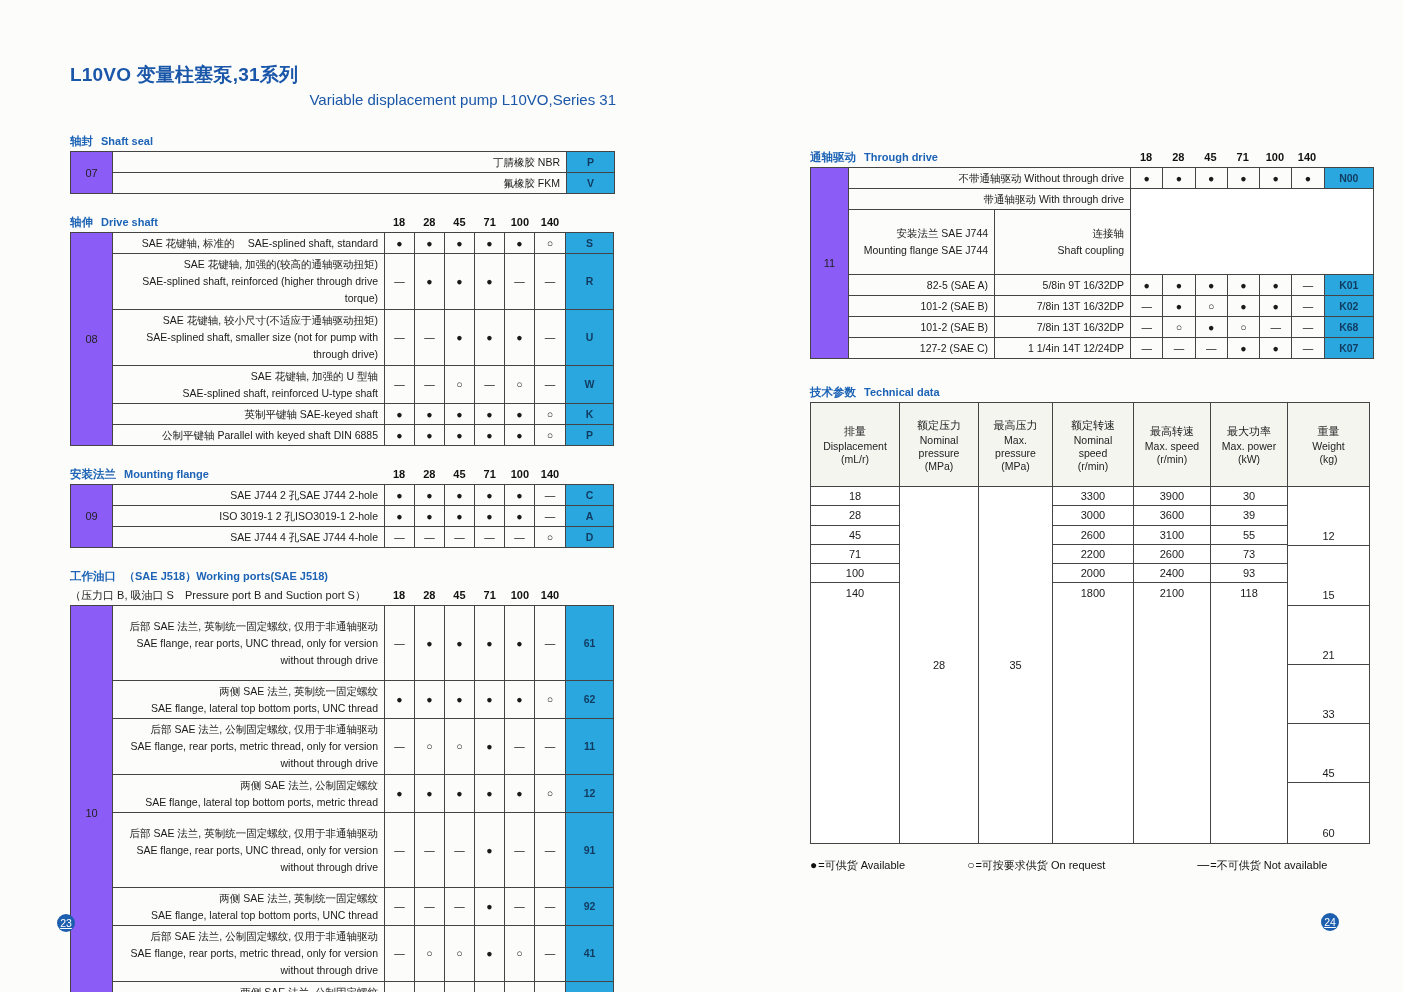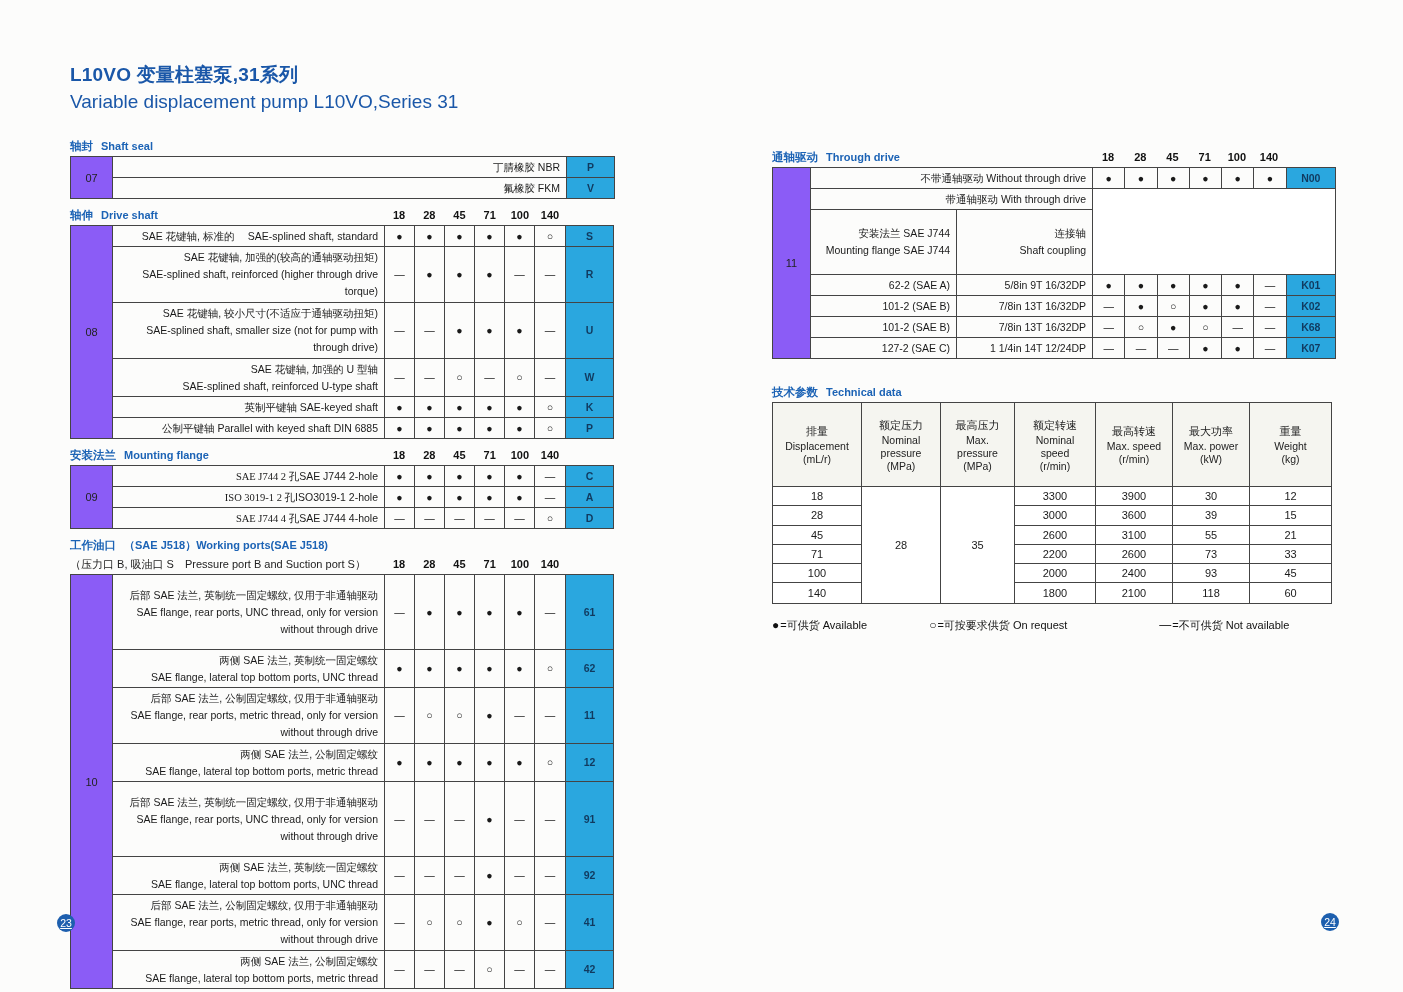--- a/index.html
+++ b/index.html
@@ -2,26 +2,26 @@
 <html><head>
 <meta charset="utf-8">
 <style>
   html,body{margin:0;padding:0;}
   body{
     width:1403px;height:992px;position:relative;background:#fcfcfb;
     font-family:"Liberation Sans","DejaVu Sans",sans-serif;color:#1a1a1a;
     -webkit-font-smoothing:antialiased;
   }
   .col-left{position:absolute;left:70px;top:62px;width:546px;}
-  .col-right{position:absolute;left:772px;top:148px;width:564px;}
+  .col-right{position:absolute;left:810px;top:148px;width:564px;}
 
   h1{margin:0 0 3px 0;font-size:19px;font-weight:700;color:#1a57a8;letter-spacing:.2px;}
-  h2{margin:0 0 24px 0;font-size:19px;font-weight:400;color:#1a57a8;}
-
-  .sec{margin-bottom:7px;}
+  h2{margin:0 0 24px 0;font-size:15px;font-weight:400;color:#1a57a8;text-align:right;}
+
+  .sec{margin-bottom:19px;}
   .sechead{margin:0 0 2px 0;line-height:15px;}
   .rel{position:relative;}
   .zh{color:#1c63b5;font-weight:700;font-size:11.5px;margin-right:8px;}
   .en{color:#1c63b5;font-size:11px;font-weight:700;}
   .subhead{position:relative;margin:1px 0 2px 0;line-height:15px;}
   .sub{font-size:11px;color:#222;}
 
   .colnums{position:absolute;bottom:0;display:flex;}
   .colnums-l{left:314px;}
   .colnums-r{left:320px;}
@@ -33,32 +33,32 @@
   .idcol{width:41px;background:#8b5cf6;border:1px solid #444;border-right:none;
          display:flex;align-items:center;justify-content:center;font-size:11px;color:#222;}
   table.t{border-collapse:collapse;table-layout:fixed;}
   table.t td{border:1px solid #444;vertical-align:middle;font-size:10.5px;line-height:17px;}
   td.desc{padding:1px 6px;text-align:right;}
   td.dc{text-align:center;padding:0;font-size:11px;}
   td.code{text-align:center;padding:0;background:#2aa7df;color:#113a5f;font-size:10.5px;font-weight:600;}
   td.blank{background:#fff;}
   .enline:empty{display:none;}
   .enline{color:#1a1a1a;}
-  .mzh{display:inline-block;width:142px;font-family:Liberation Serif, serif;}
+  .mzh{display:inline-block;width:142px;}
 
   tr.h1>td{height:18px;}
   tr.h2>td{height:35px;}
   tr.h3>td{height:53px;}
   tr.h4>td{height:72px;}
   tr.rsub>td{height:62px;vertical-align:middle;}
 
   
   .tech{display:flex;border:1px solid #444;width:560px;box-sizing:border-box;background:#fff;}
   .tcol{display:flex;flex-direction:column;border-right:1px solid #444;box-sizing:border-box;}
-  .tcol:last-child{border-right:none;flex:1;}
+  .tcol:last-child{border-right:none;flex:1;gap:40px;}
   .thead{height:84px;border-bottom:1px solid #444;display:flex;flex-direction:column;
          justify-content:center;align-items:center;background:#f5f5f0;gap:1px;box-sizing:border-box;}
   .thzh{font-size:11px;color:#222;}
   .then{font-size:10.5px;color:#222;}
   .tcell{height:19.3px;border-bottom:1px solid #444;display:flex;align-items:center;
          justify-content:center;font-size:11px;box-sizing:border-box;}
   .tcol .tcell:last-child{border-bottom:none;}
   .tall{flex:1;display:flex;align-items:center;justify-content:center;font-size:11px;}
 
   .legend{display:flex;margin-top:14px;font-size:11px;color:#111;align-items:center;}
@@ -490,21 +490,21 @@
               <div>安装法兰  SAE J744</div>
               <div class="enline">Mounting flange SAE J744</div>
             </td>
             <td class="desc">
               <div>连接轴</div>
               <div class="enline">Shaft coupling</div>
             </td>
           </tr>
 
             <tr class="h1">
-              <td class="desc">62-2 (SAE A)</td>
+              <td class="desc">82-5 (SAE A)</td>
               <td class="desc">5/8in 9T 16/32DP</td>
               <td class="dc">●</td>
               <td class="dc">●</td>
               <td class="dc">●</td>
               <td class="dc">●</td>
               <td class="dc">●</td>
               <td class="dc">—</td>
               <td class="code">K01</td>
             </tr>
 

